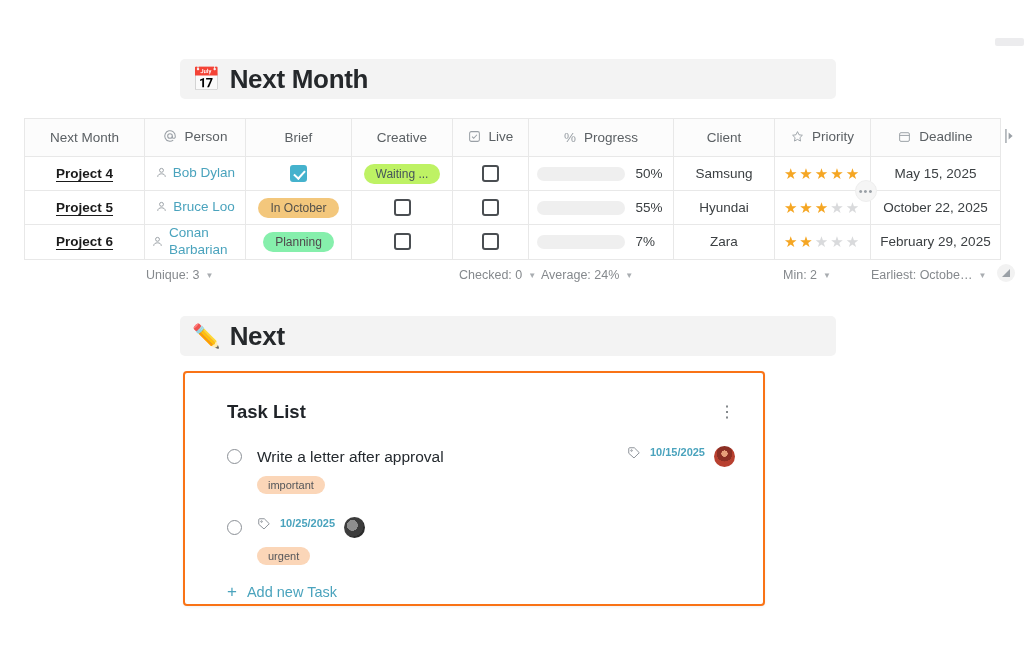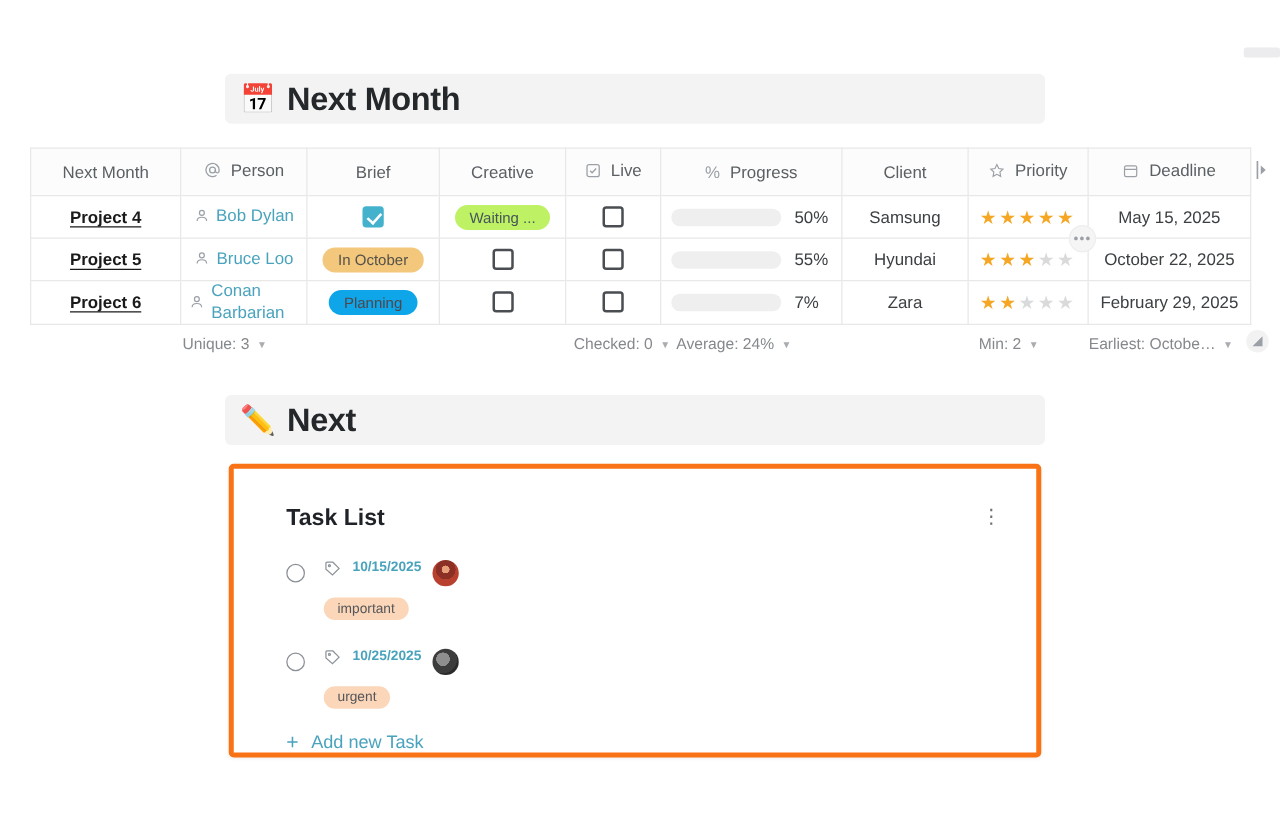--- a/index.html
+++ b/index.html
@@ -75,21 +75,21 @@
   }
   .person .ptxt { text-align: left; }
 
   
   .pill {
     display: inline-block; border-radius: 11px; padding: 3px 12px;
     font-size: 12px; color: #4a4a4a; white-space: nowrap;
   }
   .pill.teal    { background: #bef264; color: #46545b; }
   .pill.orange  { background: #f3c77c; color: #54514b; }
-  .pill.pink    { background: #0ea5e9; color: #50474c; }
+  .pill.pink    { background: #86efac; color: #50474c; }
 
   
   .cbox {
     width: 17px; height: 17px; border: 2px solid #4a4e52;
     border-radius: 3px; display: inline-block; vertical-align: middle;
     background: #fff; cursor: pointer;
   }
   .cbox.checked {
     background: #45b2cd; border-color: #45b2cd;
     position: relative;
@@ -134,22 +134,22 @@
   .caret { font-size: 8px; color: #a9adb1; }
   .resize-handle {
     position: absolute; left: 997px; top: 264px;
     width: 18px; height: 18px; border-radius: 50%;
     background: #f2f2f2; display:flex; align-items:center; justify-content:center;
     color: #9aa0a6; font-size: 9px; cursor: nwse-resize;
   }
 
   
   .card {
-    position: absolute; left: 183px; top: 371px; width: 650px; height: 235px;
-    background: #fff; border: 4px solid #f97316; border-radius: 4px;
+    position: absolute; left: 183px; top: 371px; width: 582px; height: 235px;
+    background: #fff; border: 2px solid #f97316; border-radius: 4px;
     box-shadow: 0 1px 3px rgba(0,0,0,0.06);
   }
   .card-head {
     display: flex; align-items: center; justify-content: space-between;
     padding: 28px 28px 0 42px;
   }
   .card-title { font-size: 18.5px; font-weight: 700; color: #1f2328; }
   .kebab { color: #6c7276; font-size: 16px; line-height: 10px; cursor: pointer; letter-spacing:0; }
 
   .task { padding: 0 28px 0 42px; margin-top: 23px; }
@@ -404,20 +404,21 @@
 
   <div class="card">
     <div class="card-head">
       <span class="card-title">Task List</span>
       <span class="kebab">⋮</span>
     </div>
 
     <div class="task">
       <div class="task-row">
         <span class="radio"></span>
+        <span class="task-text">Write a letter after approval</span>
         <span class="task-meta">
           <span class="tag-icon">
             <svg width="14" height="14" viewBox="0 0 24 24" fill="none" stroke="currentColor" stroke-width="1.7">
                 <path d="M3 12.5V4.5A1.5 1.5 0 0 1 4.5 3h8l8.5 8.5-9 9z"></path>
                 <circle cx="7.8" cy="7.8" r="1.3"></circle>
               </svg>
           </span>
           <span class="task-date">10/15/2025</span>
           <span class="avatar a1"></span>
         </span>

